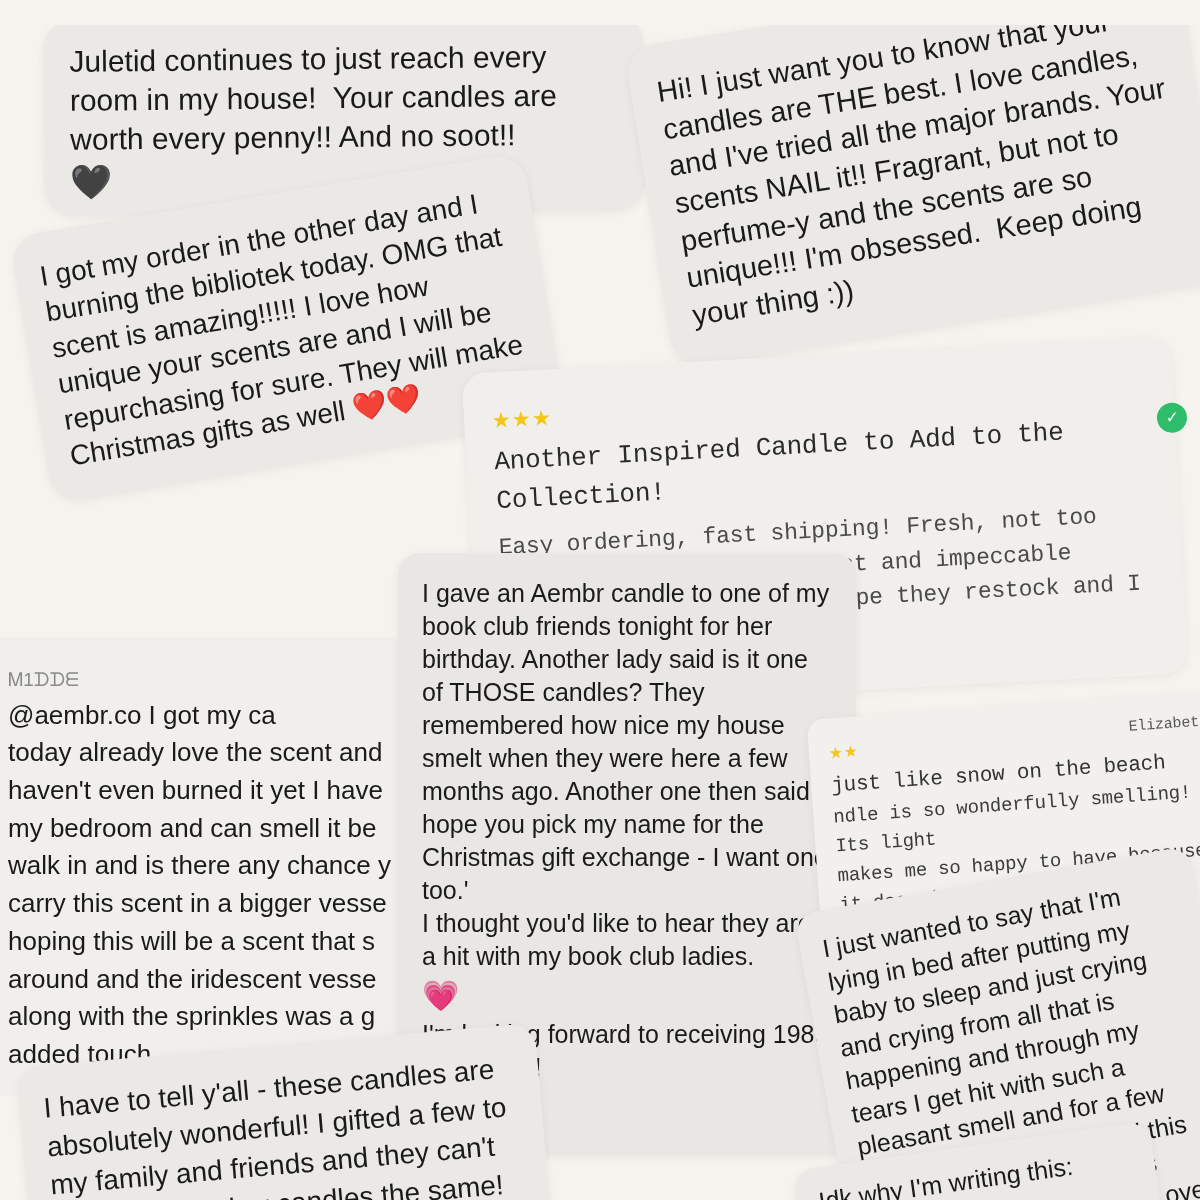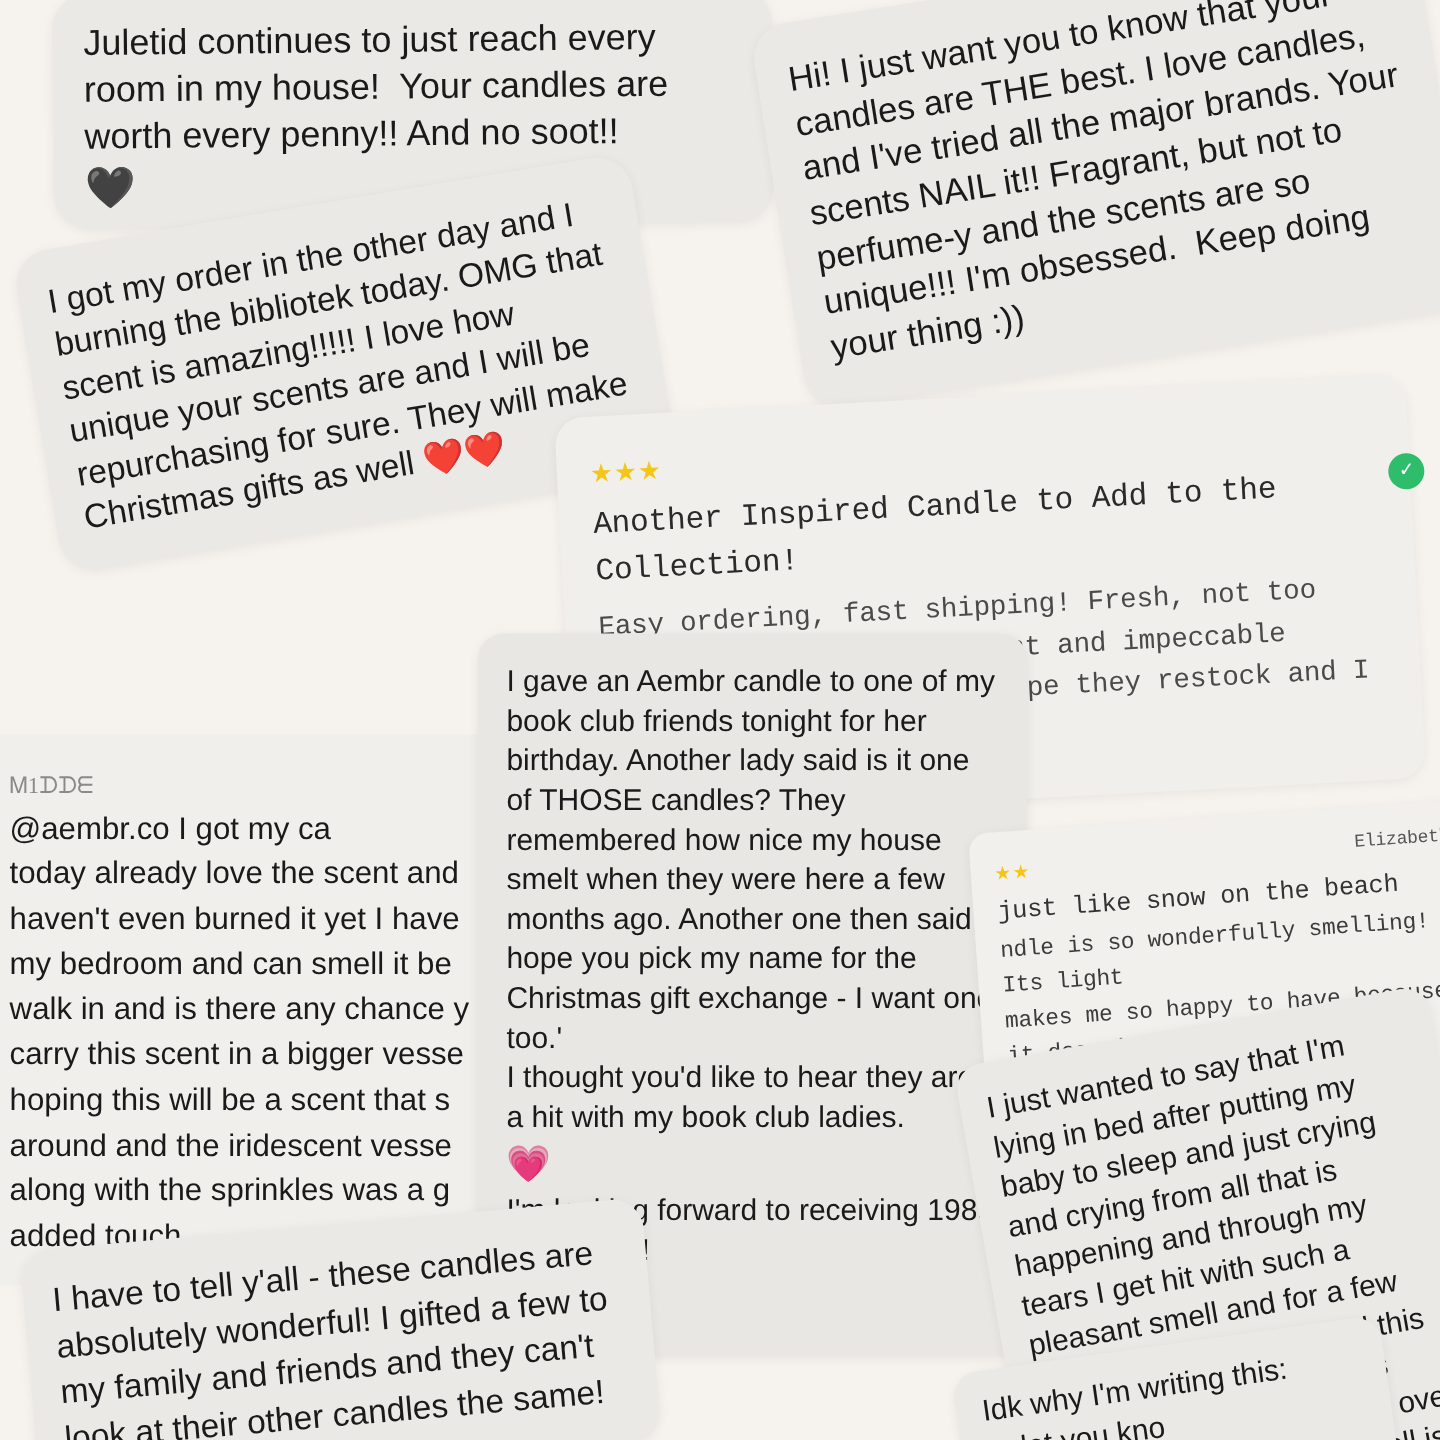--- a/index.html
+++ b/index.html
@@ -12,20 +12,21 @@
     height: 1200px;
     overflow: hidden;
     position: relative;
     font-family: "Liberation Sans", sans-serif;
     background: #f6f2ed;
   }
   .stage {
     position: absolute;
     inset: 0;
     overflow: hidden;
+    margin-top: 25px;
   }
   .card {
     position: absolute;
     background: #ebe9e6;
     border-radius: 26px;
     box-sizing: border-box;
     padding: 18px 22px;
     color: #1a1a1a;
     line-height: 1.3;
     box-shadow: 0 2px 10px rgba(0,0,0,0.06);
@@ -118,21 +119,21 @@
     left: -14px; top: 612px; width: 470px;
     transform: rotate(0deg);
     font-size: 26px;
     padding: 22px 22px;
     border-radius: 0;
     background: #f1efec;
     box-shadow: none;
     line-height: 1.45;
   }
   #c5 .avatarname {
-    font-family: Liberation Serif, serif;
+    font-family: Liberation Sans, sans-serif;
     color: #8a8a8a;
     font-size: 19px;
   }
 
   #c6 {
     left: 398px; top: 528px; width: 458px;
     transform: rotate(0deg);
     font-size: 25px;
     padding: 24px 24px 26px 24px;
     border-radius: 22px;

